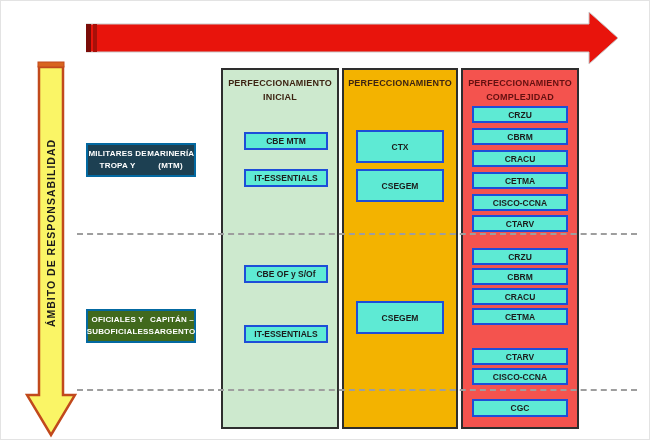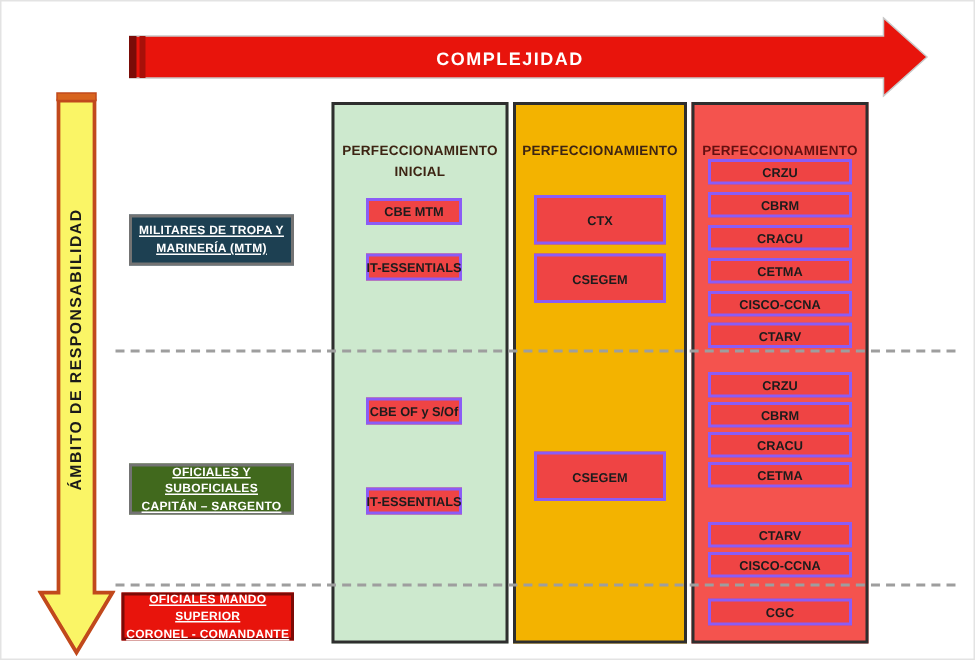--- a/index.html
+++ b/index.html
@@ -20,59 +20,58 @@
     left:50px;top:232px;transform:translate(-50%,-50%) rotate(-90deg);
     transform-origin:center;white-space:nowrap;
     color:#1a1a1a;font-weight:bold;font-size:10.5px;letter-spacing:1px;
   }
   
   .col{border:2px solid #2e2e2e;top:67px;height:361px;}
   .col-inicial{left:220px;width:118px;background:#cde9ce;}
   .col-avanzado{left:341px;width:116px;background:#f3b300;}
   .col-especialista{left:460px;width:118px;background:#f4534e;}
   .col-header{
-    padding-top:24px;text-align:center;font-weight:bold;font-size:9px;
+    padding-top:7px;text-align:center;font-weight:bold;font-size:9px;
     line-height:1.55;color:#3d2413;letter-spacing:.2px;
   }
   .col-especialista .col-header{color:#641010;}
   
   .course{
-    background:#ef4444;border:2px solid #8b5cf6;
+    background:#5eead4;border:2px solid #1d4ed8;
     display:flex;align-items:center;justify-content:center;
     font-size:8.5px;font-weight:bold;color:#1c1c1c;text-align:left;
     white-space:nowrap;
   }
-  .c-green{left:243px;width:64px;height:18px;}
+  .c-green{left:243px;width:84px;height:18px;}
   .c-orange{left:355px;width:88px;height:33px;}
   .c-red{left:471px;width:96px;height:17px;}
   
   .rowlabel{
-    border:2px solid #737373;color:#ffffff;
-    display:flex;flex-direction:column;align-items:center;justify-content:center;
-    font-size:8px;font-weight:600;line-height:1.45;text-align:center;letter-spacing:.2px;text-decoration:underline;
+    border:2px solid #0369a1;color:#ffffff;
+    display:flex;flex-direction:row;align-items:center;justify-content:center;
+    font-size:8px;font-weight:600;line-height:1.45;text-align:center;letter-spacing:.2px;
   }
   .row-mtm{left:85px;top:142px;width:110px;height:34px;background:#1d4052;}
   .row-ofi{left:85px;top:308px;width:110px;height:34px;background:#41691d;}
   .row-mando{left:80px;top:394px;width:115px;height:32px;background:#e8140c;border-color:#7c0a06;}
   
   .dash{left:76px;width:560px;height:0;border-top:2px dashed #9e9e9e;z-index:5;}
   .dash1{top:232px;}
   .dash2{top:388px;}
 </style>
 </head>
 <body>
 
 <div class="canvas">
 
   <svg class="abs" style="left:85px;top:10px;" width="533" height="54" viewBox="0 0 533 54">
     <polygon points="0,13 503,13 503,1 532,27 503,53 503,41 0,41" fill="#e8140c" stroke="#c9c9c9" stroke-width="1"></polygon>
     <rect x="0" y="13" width="5" height="28" fill="#7a0c08"></rect>
     <rect x="7" y="13" width="4" height="28" fill="#a81009"></rect>
   </svg>
-  <div class="abs h-arrow-label">COMPLEJIDAD</div>
 
   <svg class="abs" style="left:24px;top:60px;" width="52" height="378" viewBox="0 0 52 378">
     <path d="M14 6 L38 6 L38 334 L50 334 L26 374 L2 334 L14 334 Z" fill="#faf566" stroke="#c1491c" stroke-width="2.5"></path>
     <rect x="13" y="1" width="26" height="5" fill="#d8641e" stroke="#c1491c" stroke-width="1"></rect>
   </svg>
   <div class="abs v-arrow-label">ÁMBITO DE RESPONSABILIDAD</div>
 
   <div class="abs col col-inicial">
     <div class="col-header">
       <div>PERFECCIONAMIENTO</div>
@@ -80,38 +79,34 @@
     </div>
   </div>
   <div class="abs col col-avanzado">
     <div class="col-header">
       <div>PERFECCIONAMIENTO</div>
     </div>
   </div>
   <div class="abs col col-especialista">
     <div class="col-header">
       <div>PERFECCIONAMIENTO</div>
-      <div>SUBOFICIALES</div>
+      <div>COMPLEJIDAD</div>
     </div>
   </div>
 
   <div class="abs dash dash1"></div>
   <div class="abs dash dash2"></div>
 
   <div class="abs rowlabel row-mtm">
     <div>MILITARES DE TROPA Y</div>
     <div>MARINERÍA (MTM)</div>
   </div>
   <div class="abs rowlabel row-ofi">
     <div>OFICIALES Y SUBOFICIALES</div>
     <div>CAPITÁN – SARGENTO</div>
-  </div>
-  <div class="abs rowlabel row-mando">
-    <div>OFICIALES MANDO SUPERIOR</div>
-    <div>CORONEL - COMANDANTE</div>
   </div>
 
   <div class="abs course c-green" style="top:131px">CBE MTM</div>
   <div class="abs course c-green" style="top:168px">IT-ESSENTIALS</div>
   <div class="abs course c-orange" style="top:129px">CTX</div>
   <div class="abs course c-orange" style="top:168px">CSEGEM</div>
   <div class="abs course c-red" style="top:105px">CRZU</div>
   <div class="abs course c-red" style="top:127px">CBRM</div>
   <div class="abs course c-red" style="top:149px">CRACU</div>
   <div class="abs course c-red" style="top:171px">CETMA</div>

